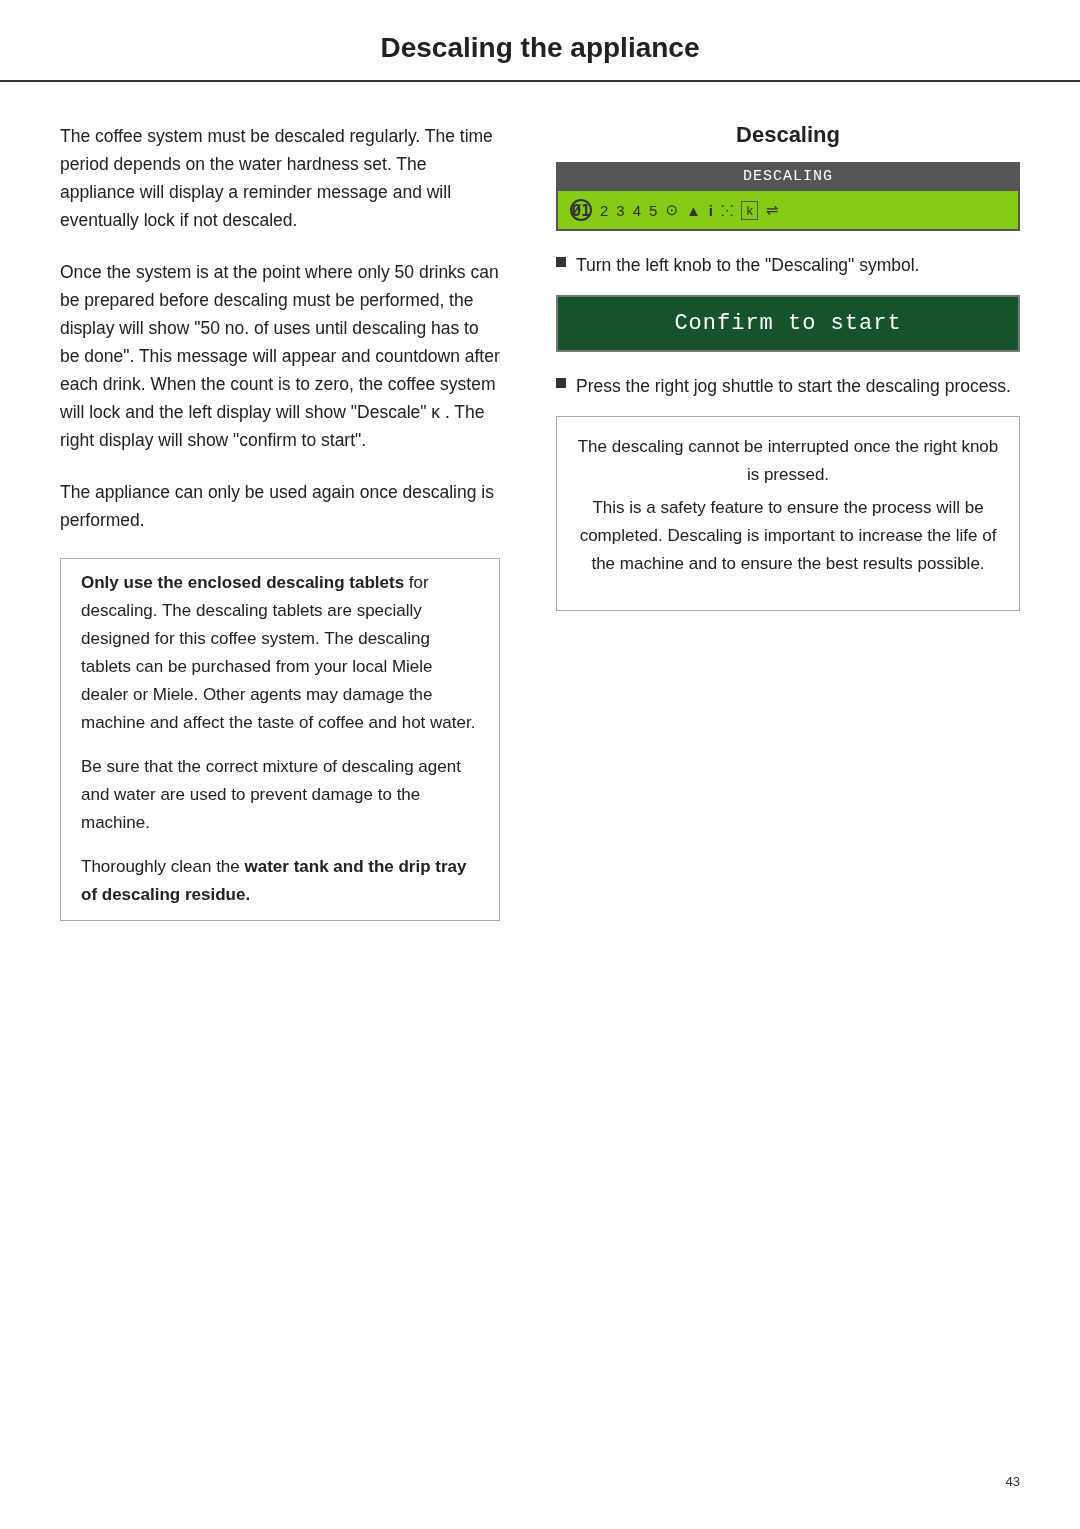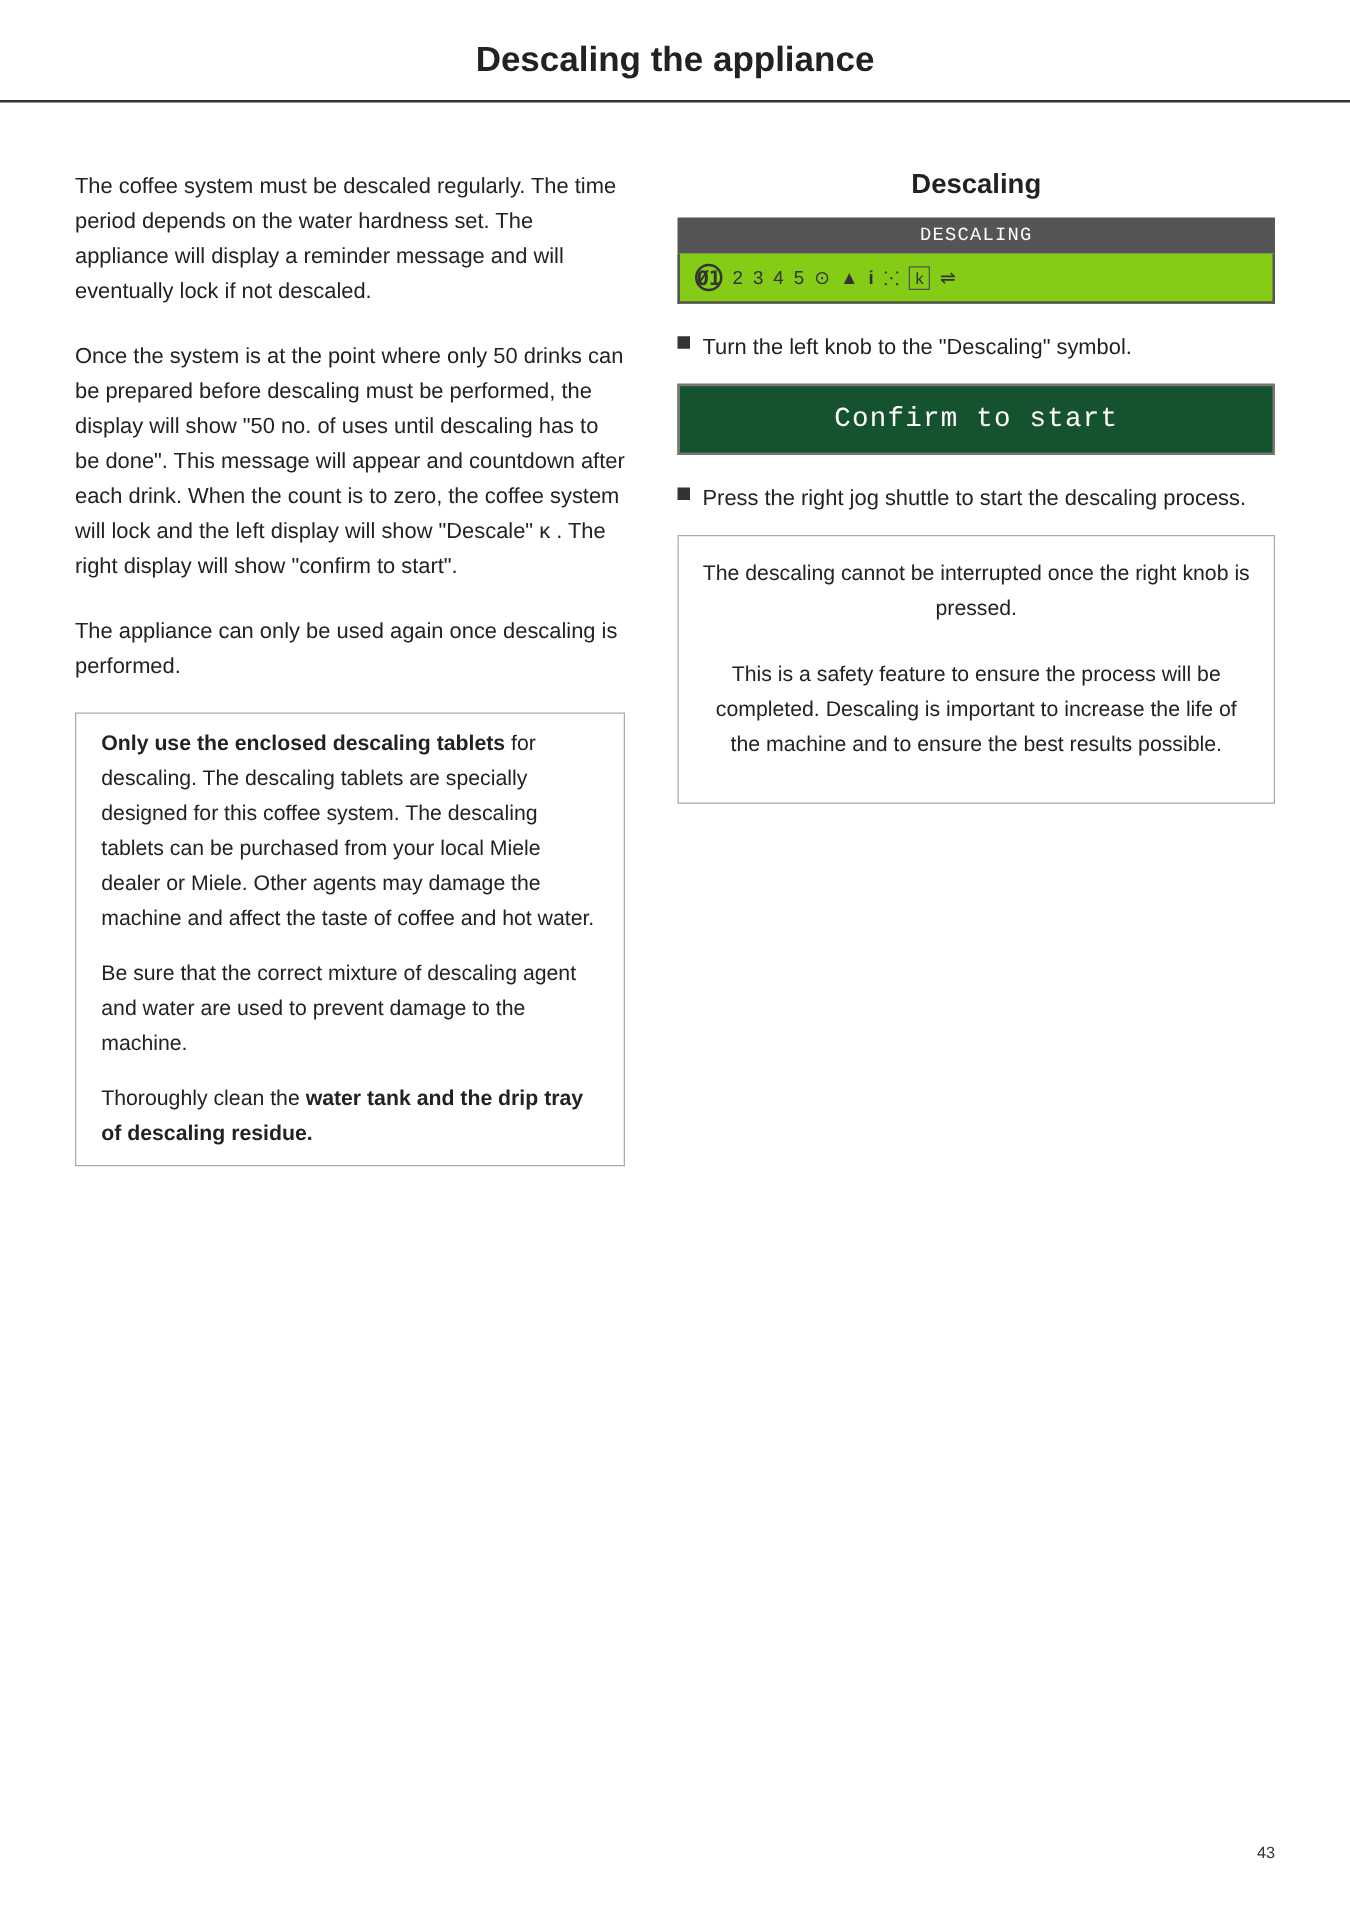--- a/index.html
+++ b/index.html
@@ -12,28 +12,28 @@
       color: #222;
       position: relative;
     }
 
     .page-title {
       text-align: center;
       font-size: 28px;
       font-weight: bold;
       padding: 32px 60px 16px 60px;
       border-bottom: 2px solid #333;
-      margin-bottom: 16px;
+      margin-bottom: 4px;
     }
 
     .content-wrapper {
       display: flex;
       flex-direction: row;
       padding: 36px 60px 60px 60px;
-      gap: 42px;
+      gap: 56px;
     }
 
     .left-column {
       flex: 0 0 440px;
       max-width: 440px;
     }
 
     .right-column {
       flex: 1;
       text-align: center;
@@ -144,21 +144,21 @@
     
     .info-box {
       border: 1.5px solid #aaa;
       padding: 16px 18px;
       font-size: 17px;
       line-height: 1.65;
       color: #222;
     }
 
     .info-box p {
-      margin-bottom: 25px;
+      margin-bottom: 5px;
     }
     .info-box p:last-child {
       margin-bottom: 16px;
     }
 
     .page-number {
       position: absolute;
       bottom: 40px;
       right: 60px;
       font-size: 13px;

